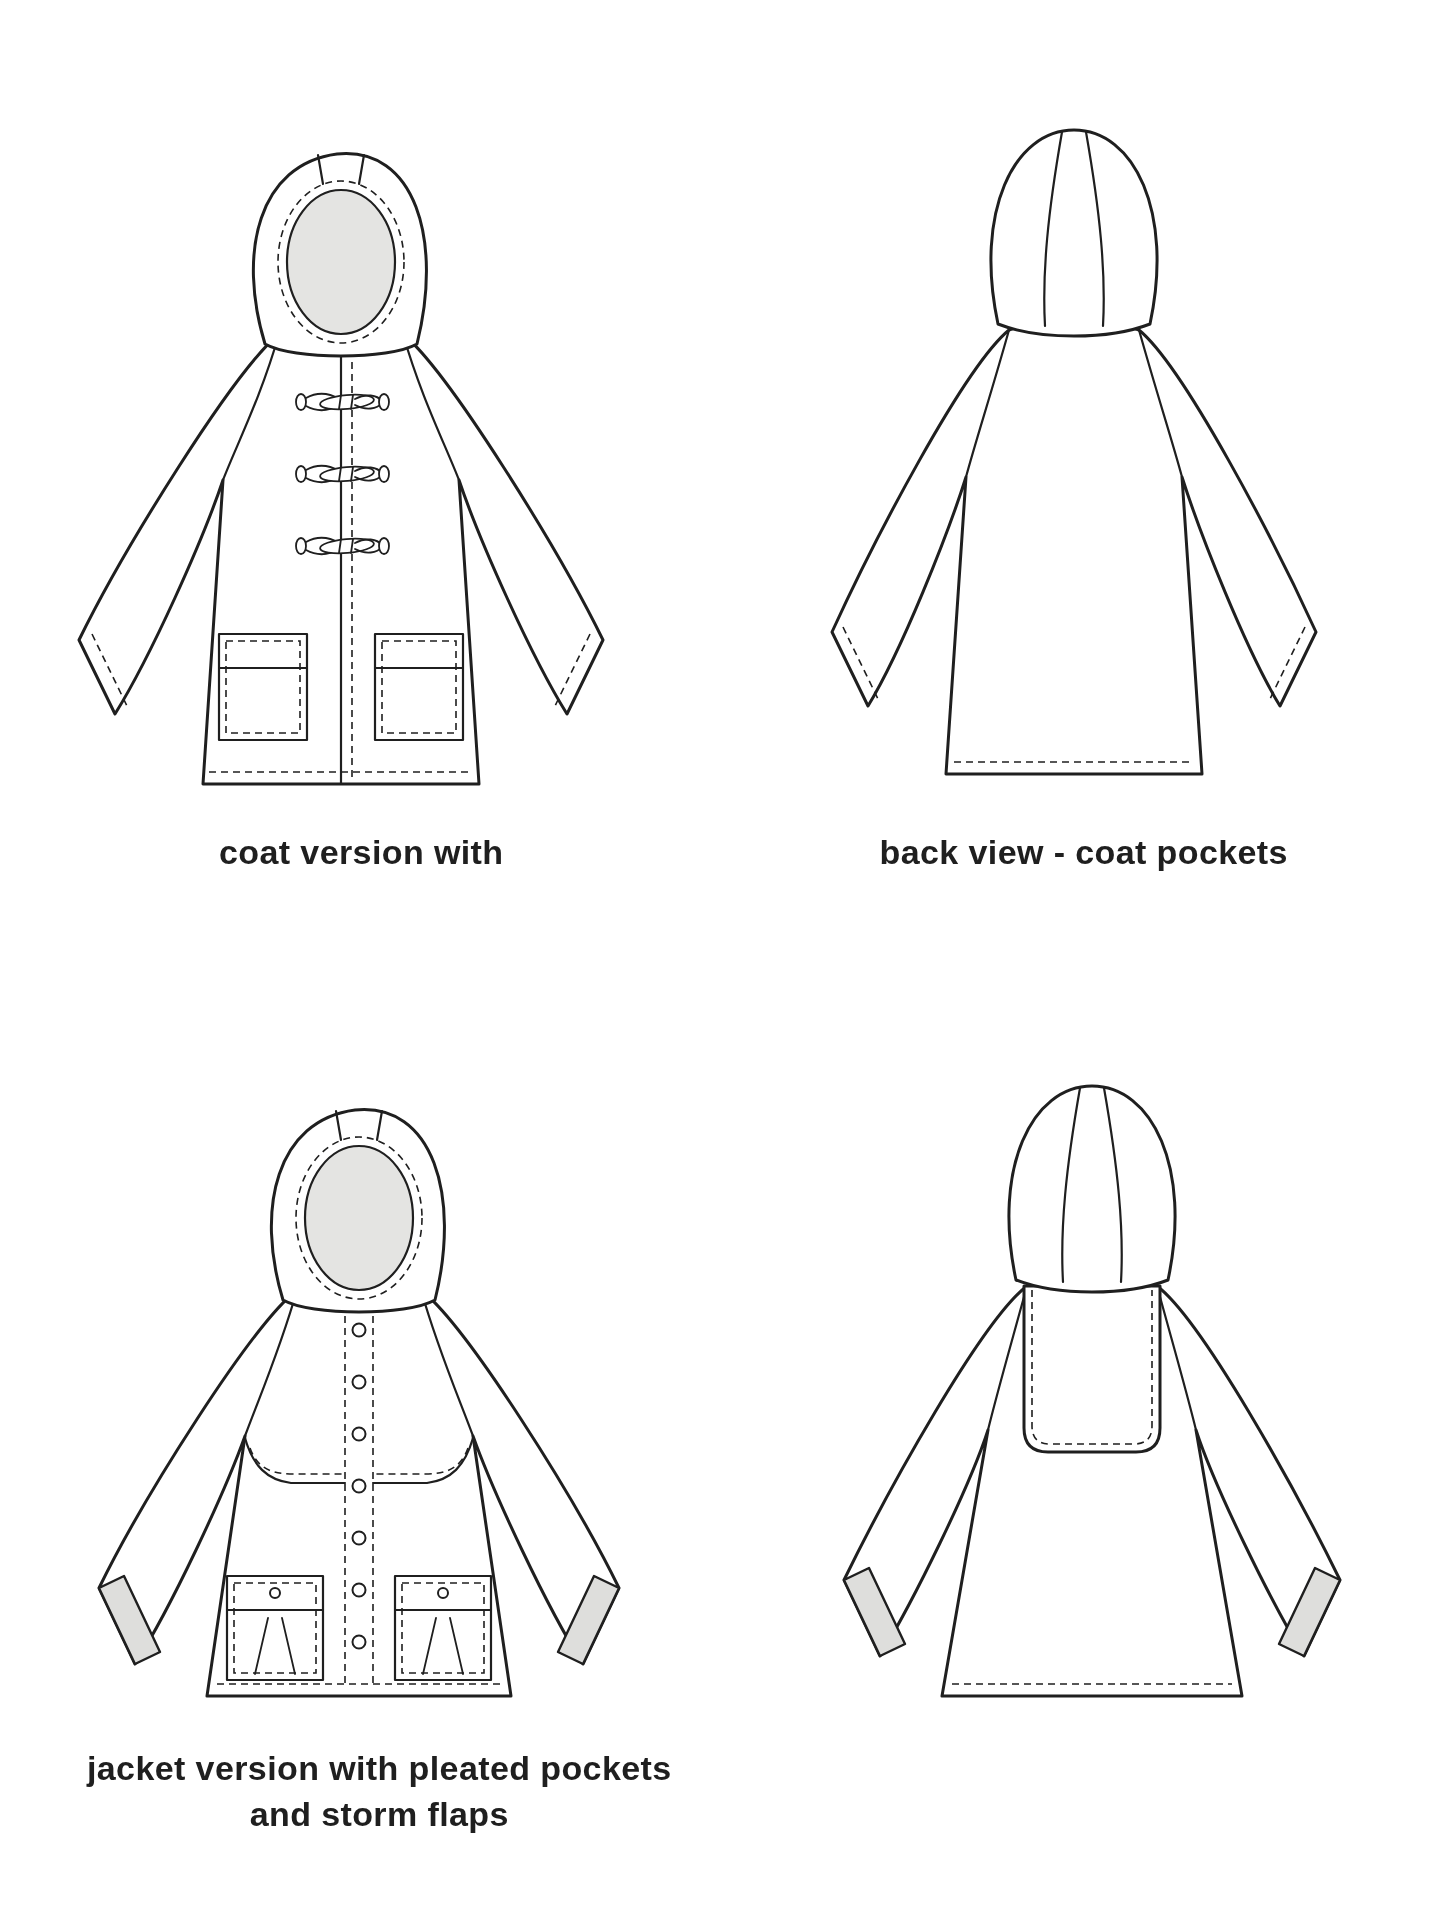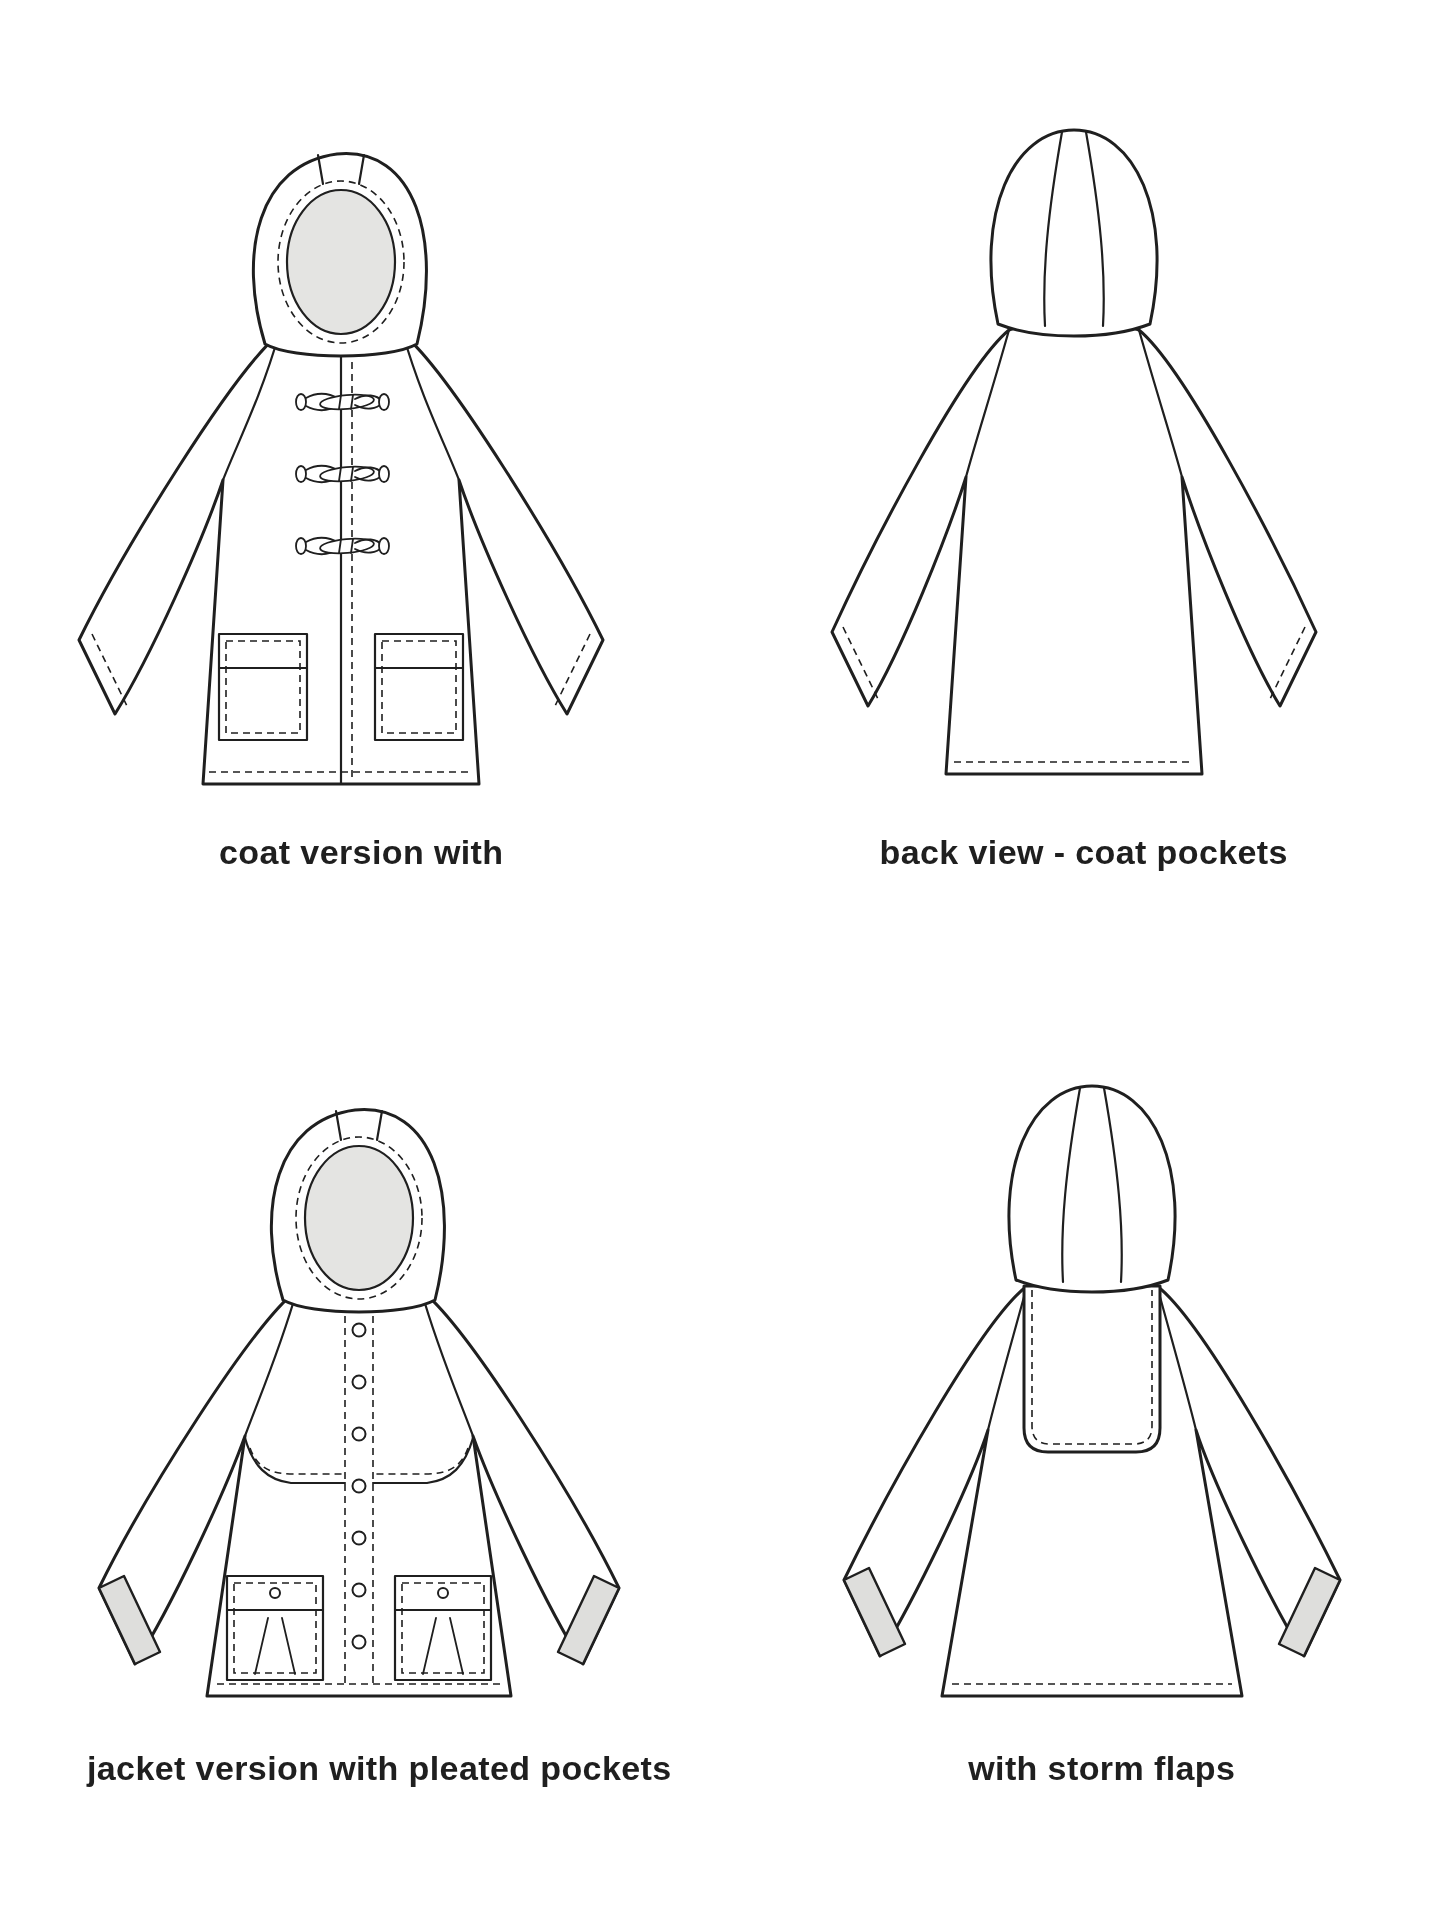--- a/index.html
+++ b/index.html
@@ -176,20 +176,21 @@
       </g>
       <g>
         <path class="ol" d="M214,272 C186,180 208,92 286,82 C364,74 392,168 366,272 C338,288 242,288 214,272 Z"></path>
         <ellipse class="shade" cx="290" cy="190" rx="54" ry="72"></ellipse>
         <ellipse class="dash" cx="290" cy="190" rx="63" ry="81"></ellipse>
         <path class="ln" d="M272,112 L267,83 M308,112 L313,83"></path>
       </g>
     </svg>
     <figcaption class="caption">
       <span class="cap-line">jacket version with pleated pockets</span>
+      <span class="cap-line">and storm flaps</span>
     </figcaption>
   </figure>
 
   <figure class="figure row2">
     <svg class="drawing" width="620" height="700" viewBox="0 0 620 700">
       <g>
         <path class="ol" d="M235,258 C190,292 96,462 52,552 L88,628 C122,572 178,458 196,402 L150,668 L450,668 L404,402 C422,458 478,572 512,628 L548,552 C504,462 410,292 365,258 C330,246 270,246 235,258 Z"></path>
         <path class="ln" d="M235,258 C218,320 205,365 196,402"></path>
         <path class="ln" d="M365,258 C382,320 395,365 404,402"></path>
         <path class="cuff" d="M52,552 L88,628 L113,616 L77,540 Z"></path>
@@ -200,17 +201,16 @@
         <path class="ol" d="M232,258 L232,400 Q232,424 256,424 L344,424 Q368,424 368,400 L368,258 Z"></path>
         <path class="dash" d="M240,262 L240,398 Q240,416 258,416 L342,416 Q360,416 360,398 L360,262"></path>
       </g>
       <g>
         <path class="ol" d="M224,252 C200,140 240,58 300,58 C360,58 400,140 376,252 C335,268 265,268 224,252 Z"></path>
         <path class="ln" d="M288,60 C274,140 268,200 271,254"></path>
         <path class="ln" d="M312,60 C326,140 332,200 329,254"></path>
       </g>
     </svg>
     <figcaption class="caption">
-      <span class="cap-line">with storm flaps</span>
     </figcaption>
   </figure>
 
 </div>
 
 </body></html>

